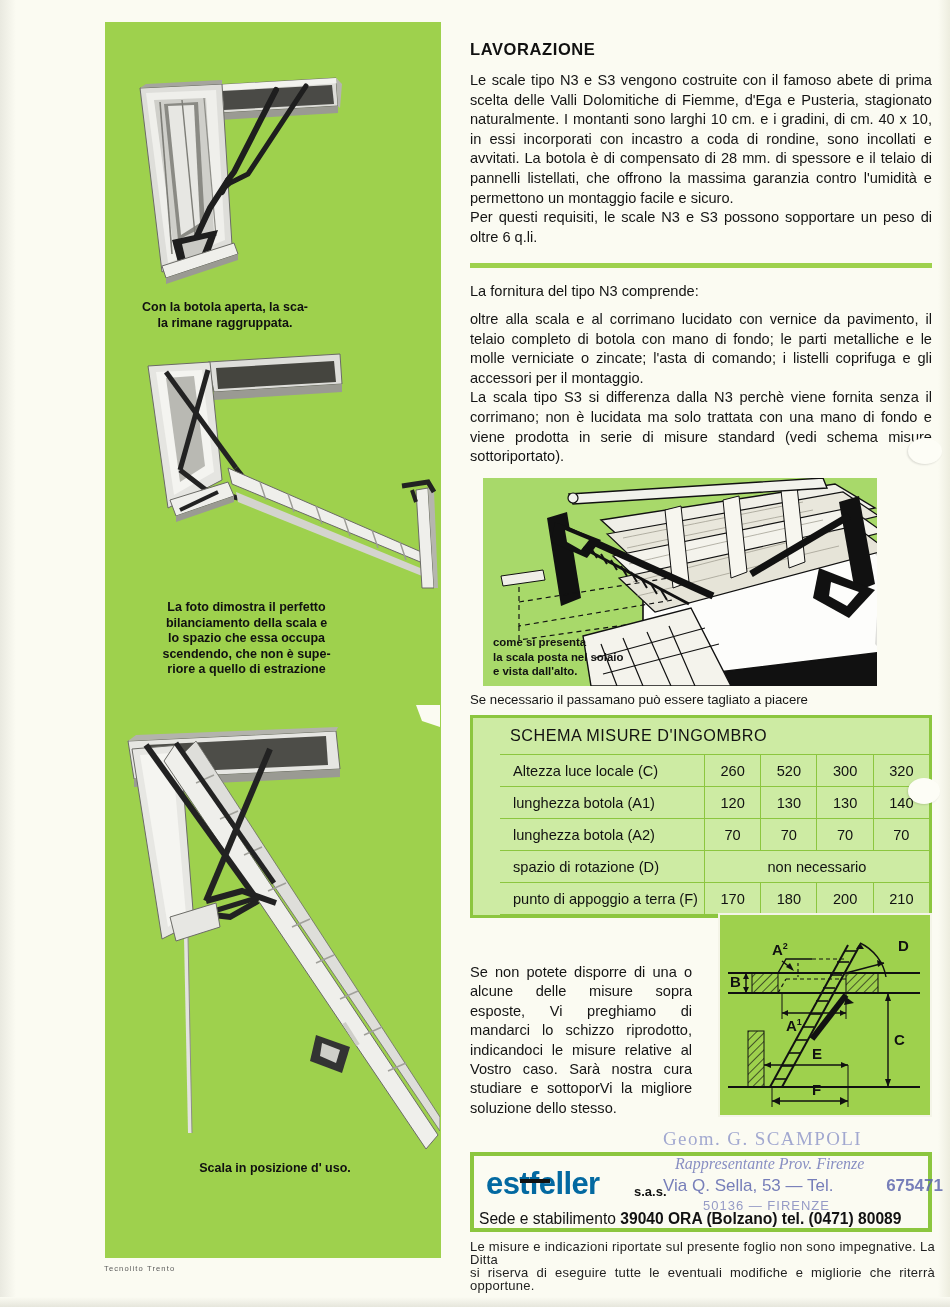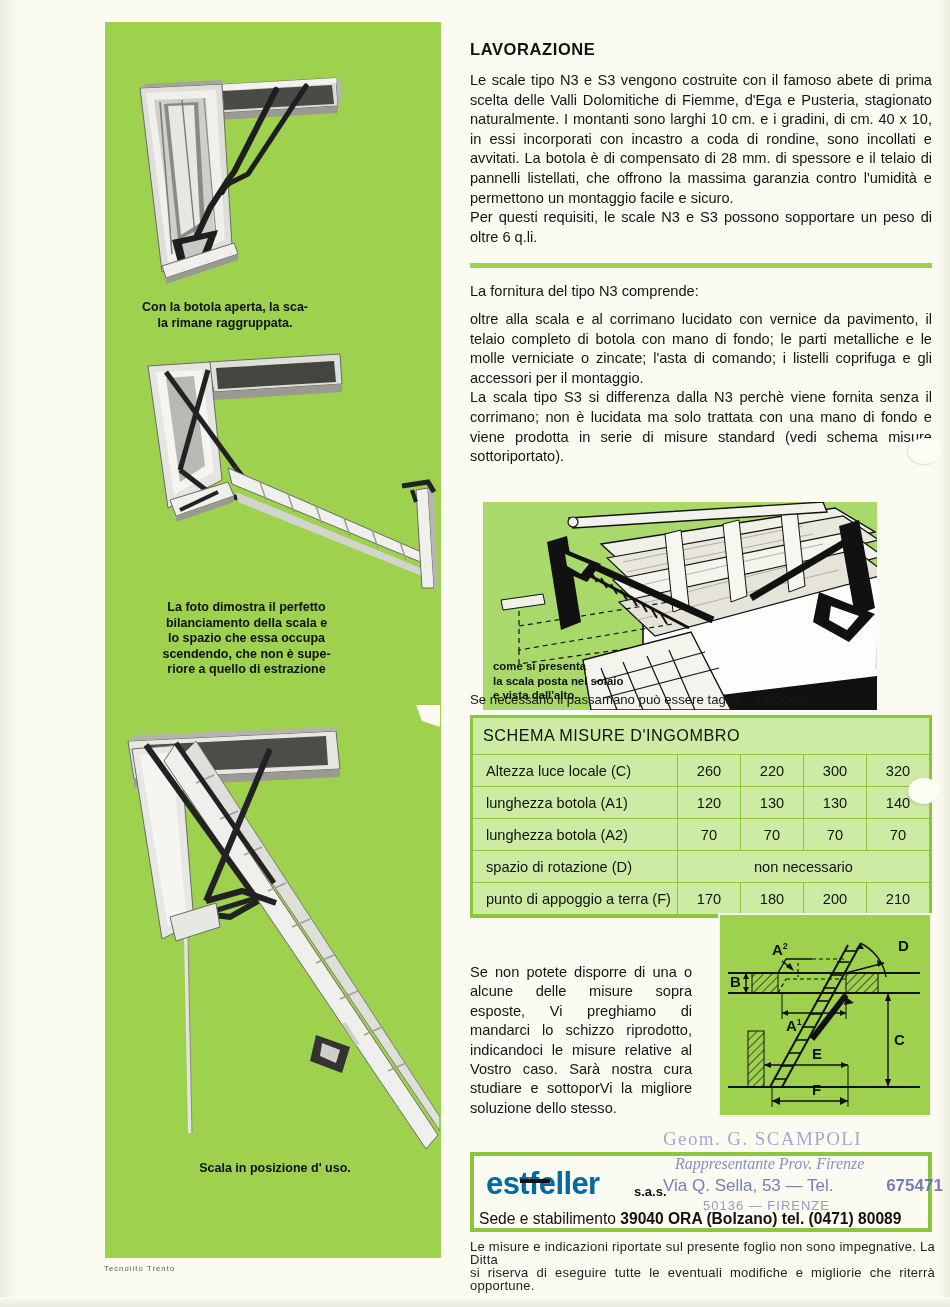--- a/index.html
+++ b/index.html
@@ -89,21 +89,20 @@
 
   
   #photo-solaio {
     position: absolute;
     left: 483px;
     top: 478px;
     width: 394px;
     height: 208px;
     background: #a8d96a;
     overflow: hidden;
-    margin-top: 24px;
   }
   .photo-solaio-cap {
     position: absolute;
     left: 10px;
     bottom: 8px;
     font-family: "Liberation Sans", sans-serif;
     font-weight: bold;
     font-size: 11.4px;
     line-height: 14.2px;
     color: #111;
@@ -119,20 +118,21 @@
 
   
   #table-wrap {
     position: absolute;
     left: 470px;
     top: 715px;
     width: 462px;
     border: 3px solid #8cc63f;
     background: #cdeba3;
     box-sizing: border-box;
+    padding-left: 27px;
   }
   table.schema {
     border-collapse: collapse;
     width: 100%;
     font-family: "Liberation Sans", sans-serif;
   }
   table.schema td {
     border: 1.6px solid #8cc63f;
     font-size: 14.6px;
     color: #111;
@@ -567,21 +567,21 @@
 
   <div id="table-wrap">
     <table class="schema">
       <tbody>
         <tr>
           <td class="hdr" colspan="5">SCHEMA MISURE D'INGOMBRO</td>
         </tr>
         <tr>
           <td class="rowlabel">Altezza  luce  locale (C)</td>
           <td class="num">260</td>
-          <td class="num">220</td>
+          <td class="num">520</td>
           <td class="num">300</td>
           <td class="num last">320</td>
         </tr>
         <tr>
           <td class="rowlabel">lunghezza  botola (A1)</td>
           <td class="num">120</td>
           <td class="num">130</td>
           <td class="num">130</td>
           <td class="num last">140</td>
         </tr>

